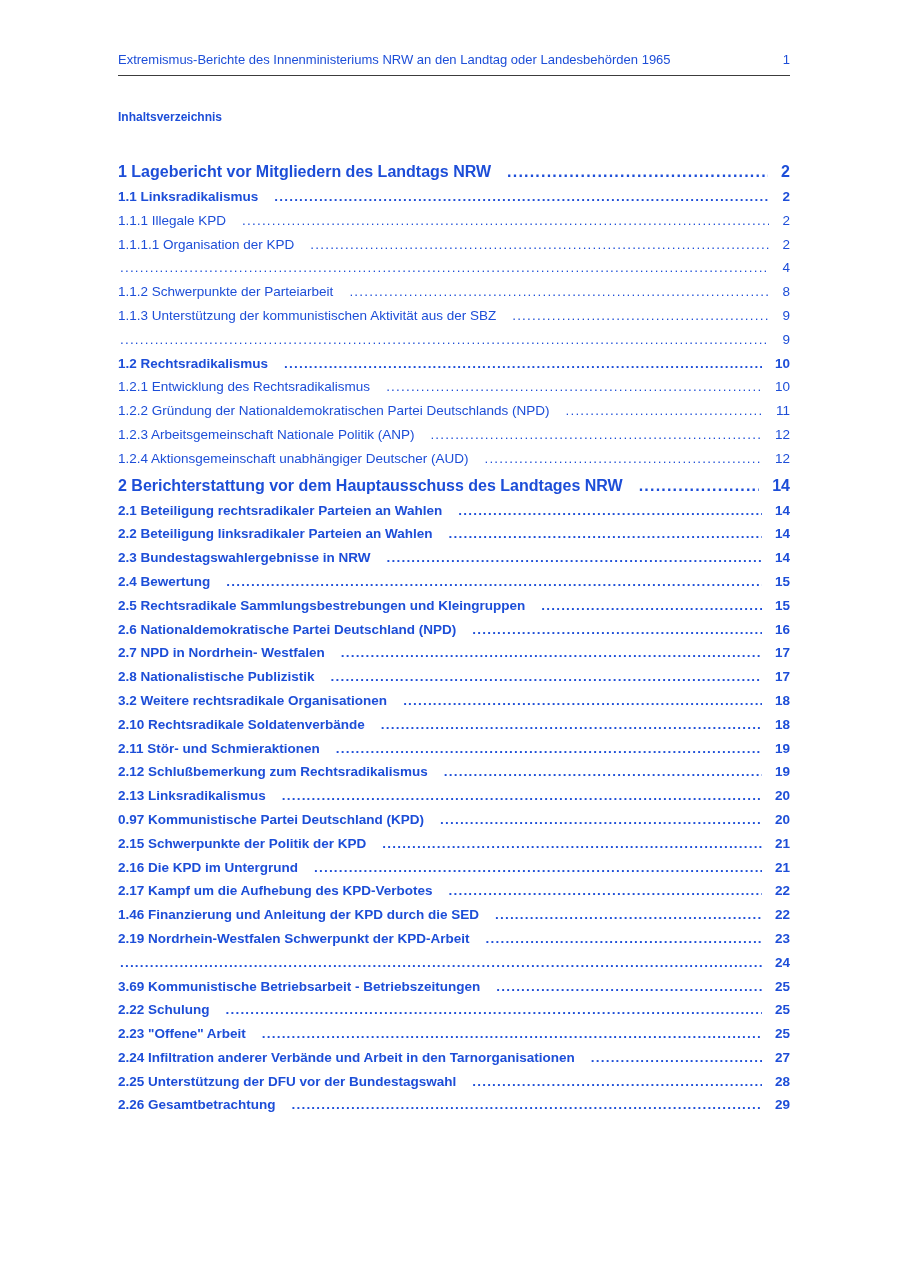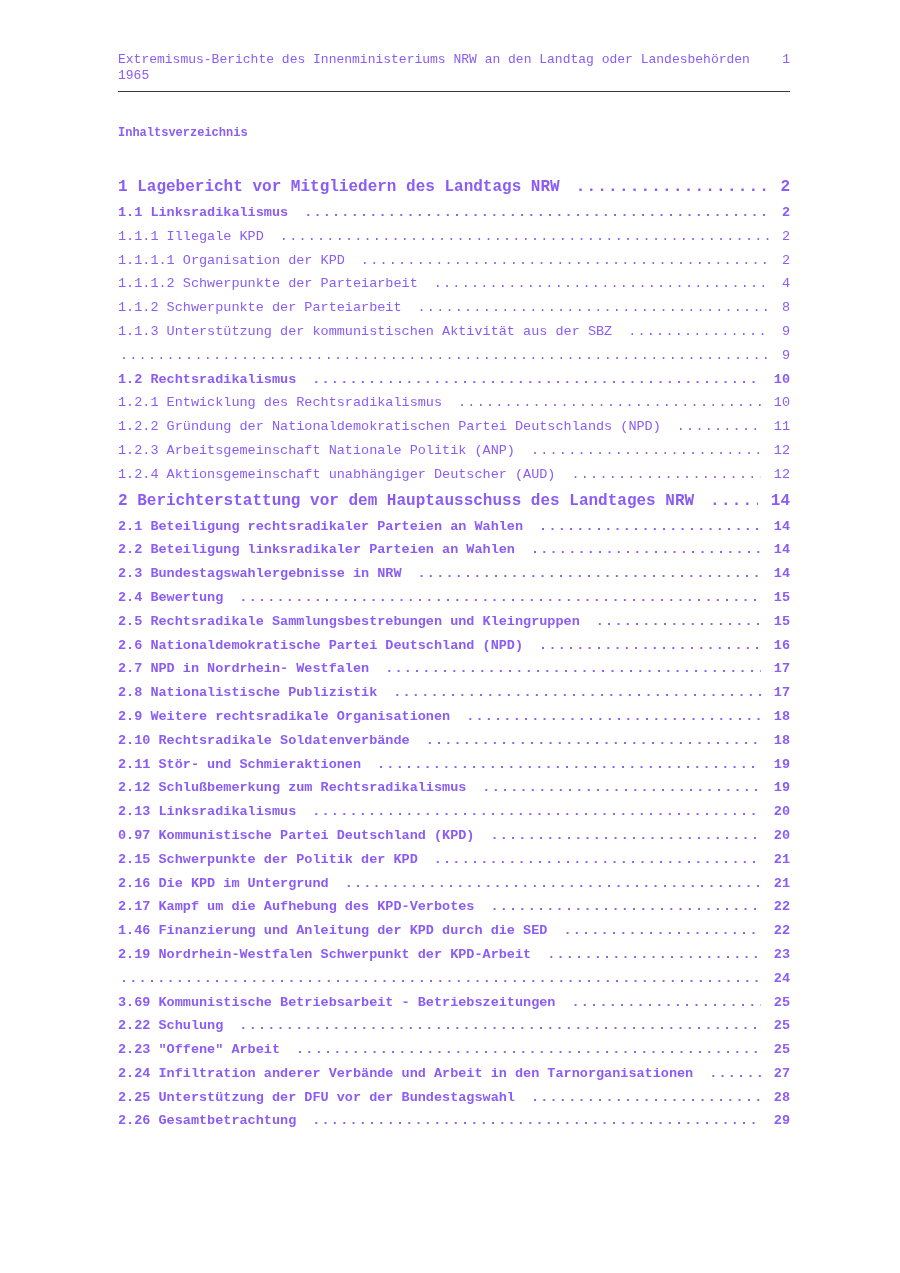--- a/index.html
+++ b/index.html
@@ -7,22 +7,22 @@
     margin: 0;
     padding: 0;
     background: #ffffff;
   }
   .page {
     position: relative;
     width: 900px;
     height: 1273px;
     box-sizing: border-box;
     background: #ffffff;
-    color: #8b5cf6;
-    font-family: Liberation Mono, monospace;
+    color: #1d4ed8;
+    font-family: Liberation Sans, sans-serif;
     padding: 52px 110px 0 118px;
     overflow: hidden;
   }
   .header {
     display: flex;
     justify-content: space-between;
     align-items: baseline;
     font-size: 13px;
     line-height: 16px;
     padding-bottom: 7px;
@@ -105,21 +105,20 @@
         <span class="title">1.1.1 Illegale KPD</span>
         <span class="dots"></span>
         <span class="pnum">2</span>
       </div>
       <div class="toc-row lvl4">
         <span class="title">1.1.1.1 Organisation der KPD</span>
         <span class="dots"></span>
         <span class="pnum">2</span>
       </div>
       <div class="toc-row lvl4">
-        <span class="title">1.1.1.2 Schwerpunkte der Parteiarbeit</span>
         <span class="dots"></span>
         <span class="pnum">4</span>
       </div>
       <div class="toc-row lvl3">
         <span class="title">1.1.2 Schwerpunkte der Parteiarbeit</span>
         <span class="dots"></span>
         <span class="pnum">8</span>
       </div>
       <div class="toc-row lvl3">
         <span class="title">1.1.3 Unterstützung der kommunistischen Aktivität aus der SBZ</span>
@@ -194,21 +193,21 @@
         <span class="title">2.7 NPD in Nordrhein- Westfalen</span>
         <span class="dots"></span>
         <span class="pnum">17</span>
       </div>
       <div class="toc-row lvl2">
         <span class="title">2.8 Nationalistische Publizistik</span>
         <span class="dots"></span>
         <span class="pnum">17</span>
       </div>
       <div class="toc-row lvl2">
-        <span class="title">2.9 Weitere rechtsradikale Organisationen</span>
+        <span class="title">3.2 Weitere rechtsradikale Organisationen</span>
         <span class="dots"></span>
         <span class="pnum">18</span>
       </div>
       <div class="toc-row lvl2">
         <span class="title">2.10 Rechtsradikale Soldatenverbände</span>
         <span class="dots"></span>
         <span class="pnum">18</span>
       </div>
       <div class="toc-row lvl2">
         <span class="title">2.11 Stör- und Schmieraktionen</span>

